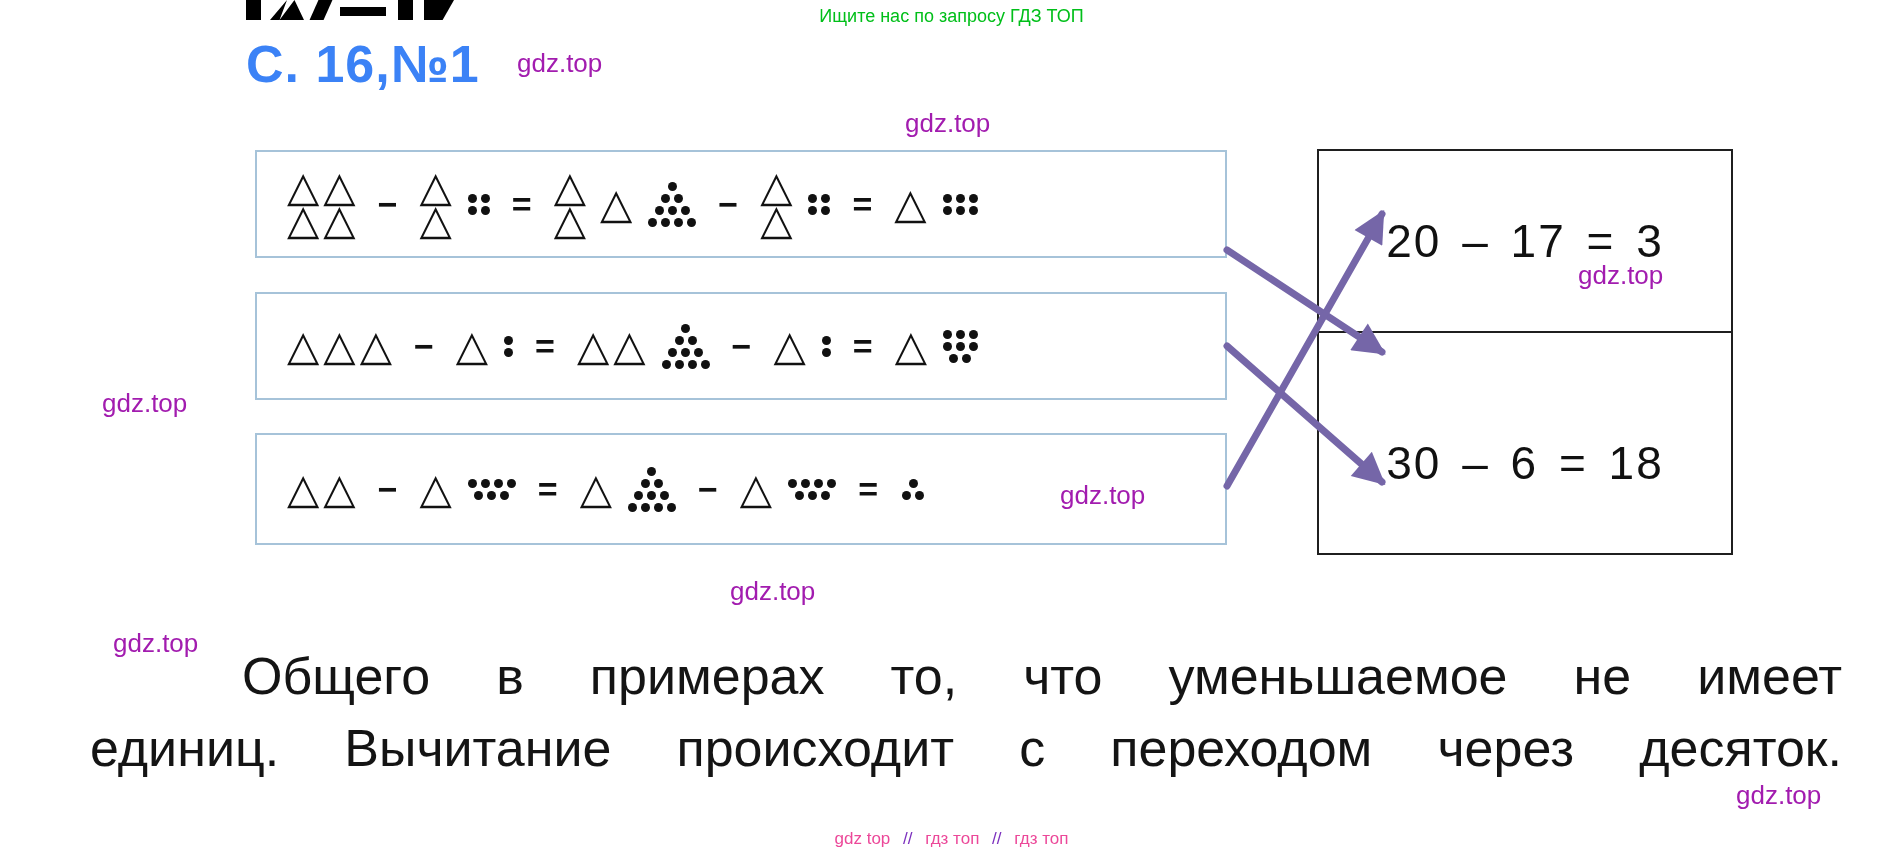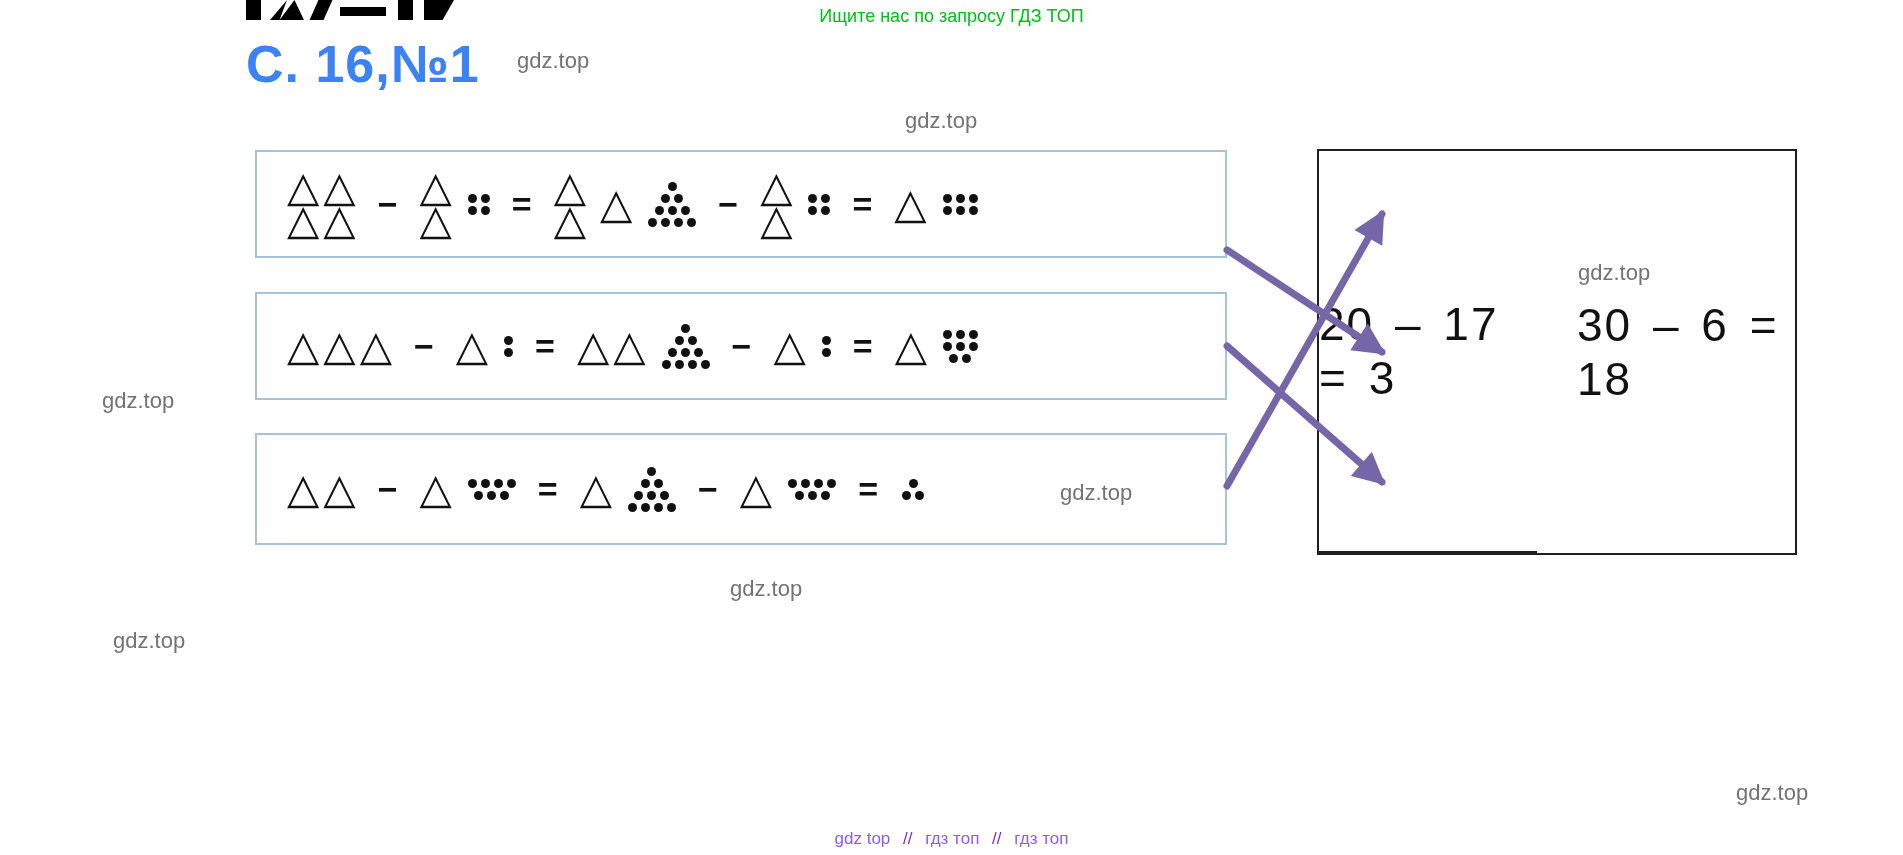--- a/index.html
+++ b/index.html
@@ -16,21 +16,21 @@
   .af1{left:0;top:0;width:15px;height:20px;}
   .af2{left:24px;top:0;width:34px;height:20px;clip-path:polygon(0 100%,50% 0,28% 100%,72% 0,100% 100%,0 100%);}
   .af3{left:68px;top:0;width:14px;height:20px;transform:skewX(-24deg);}
   .af4{left:94px;top:7px;width:46px;height:9px;}
   .af5{left:152px;top:0;width:15px;height:20px;}
   .af6{left:178px;top:0;width:30px;height:20px;clip-path:polygon(0 0,100% 0,62% 100%,0 100%);}
 
   .heading{position:absolute;left:246px;top:38px;font-size:52px;font-weight:900;
            letter-spacing:1px;color:#3b82f6;line-height:1;}
 
-  .wm{position:absolute;font-size:22px;color:#737373;white-space:nowrap;z-index:6;}
+  .wm{position:absolute;font-size:26px;color:#a21caf;white-space:nowrap;z-index:6;}
   .wm-a{left:517px;top:48px;}
   .wm-b{left:905px;top:108px;}
   .wm-c{left:102px;top:388px;}
   .wm-d{left:1060px;top:480px;}
   .wm-e{left:730px;top:576px;}
   .wm-f{left:113px;top:628px;}
   .wm-g{left:1578px;top:260px;}
   .wm-h{left:1736px;top:780px;}
 
   
@@ -42,38 +42,38 @@
 
   .tri-block{display:inline-flex;flex-direction:column;align-items:center;line-height:0.78;}
   .tri-row{display:flex;gap:4px;}
   .tri{font-size:42px;color:#111;}
   .dot-block{display:inline-flex;flex-direction:column;gap:3px;align-items:center;margin-left:2px;}
   .dot-row{display:flex;gap:4px;}
   .dot{width:9px;height:9px;border-radius:50%;background:#111;}
   .op{font-size:34px;font-weight:700;margin:0 8px;color:#111;}
 
   
-  .anstable{position:absolute;left:1317px;top:149px;width:480px;height:406px;
-            border:2px solid #1f1f1f;display:flex;flex-direction:row;box-sizing:border-box;background:#fff;gap:40px;}
+  .anstable{position:absolute;left:1317px;top:149px;width:416px;height:406px;
+            border:2px solid #1f1f1f;display:flex;flex-direction:column;box-sizing:border-box;background:#fff;gap:40px;}
   .cell{flex:1;border-bottom:2px solid #1f1f1f;display:flex;align-items:center;justify-content:center;
         font-size:46px;letter-spacing:2px;word-spacing:6px;color:#111;}
   .cell:last-child{border-bottom:none;}
 
   
   .arrows{position:absolute;left:1160px;top:130px;width:300px;height:450px;z-index:5;}
 
   
   .answer{position:absolute;left:90px;top:650px;width:1752px;color:#141414;}
   .ansline{font-size:52px;line-height:1;text-align:justify;text-align-last:justify;}
   .ansline1{margin-left:152px;}
   .ansline2{margin-top:20px;}
 
   
   .footer{position:absolute;left:0;right:0;bottom:6px;text-align:center;font-size:17px;}
-  .footer .flink{color:#8b5cf6;text-decoration:none;margin:0 4px;cursor:pointer;}
+  .footer .flink{color:#ec4899;text-decoration:none;margin:0 4px;cursor:pointer;}
   .footer .sep{color:#7b2fbe;margin:0 4px;}
 </style>
 </head>
 <body>
 
 <div class="canvas">
 
   <div class="banner">Ищите нас по запросу ГДЗ ТОП</div>
 
   <div class="artifact">
@@ -380,20 +380,24 @@
     <defs>
       <marker id="ah" viewBox="0 0 10 10" refX="8.6" refY="5" markerUnits="userSpaceOnUse" markerWidth="36" markerHeight="32" orient="auto">
         <path d="M0,0 L10,5 L0,10 Z" fill="#7566a8"></path>
       </marker>
     </defs>
     <line x1="67" y1="120" x2="222" y2="222" stroke="#7566a8" stroke-width="7" stroke-linecap="round" marker-end="url(#ah)"></line>
     <line x1="67" y1="216" x2="222" y2="352" stroke="#7566a8" stroke-width="7" stroke-linecap="round" marker-end="url(#ah)"></line>
     <line x1="67" y1="356" x2="222" y2="84" stroke="#7566a8" stroke-width="7" stroke-linecap="round" marker-end="url(#ah)"></line>
   </svg>
 
+  <div class="answer">
+    <div class="ansline ansline1">Общего в примерах то, что уменьшаемое не имеет</div>
+    <div class="ansline ansline2">единиц. Вычитание происходит с переходом через десяток.</div>
+  </div>
 
   <div class="footer">
     <a class="flink">gdz top</a>
     <span class="sep">//</span>
     <a class="flink">гдз топ</a>
     <span class="sep">//</span>
     <a class="flink">гдз топ</a>
   </div>
 
 </div>

